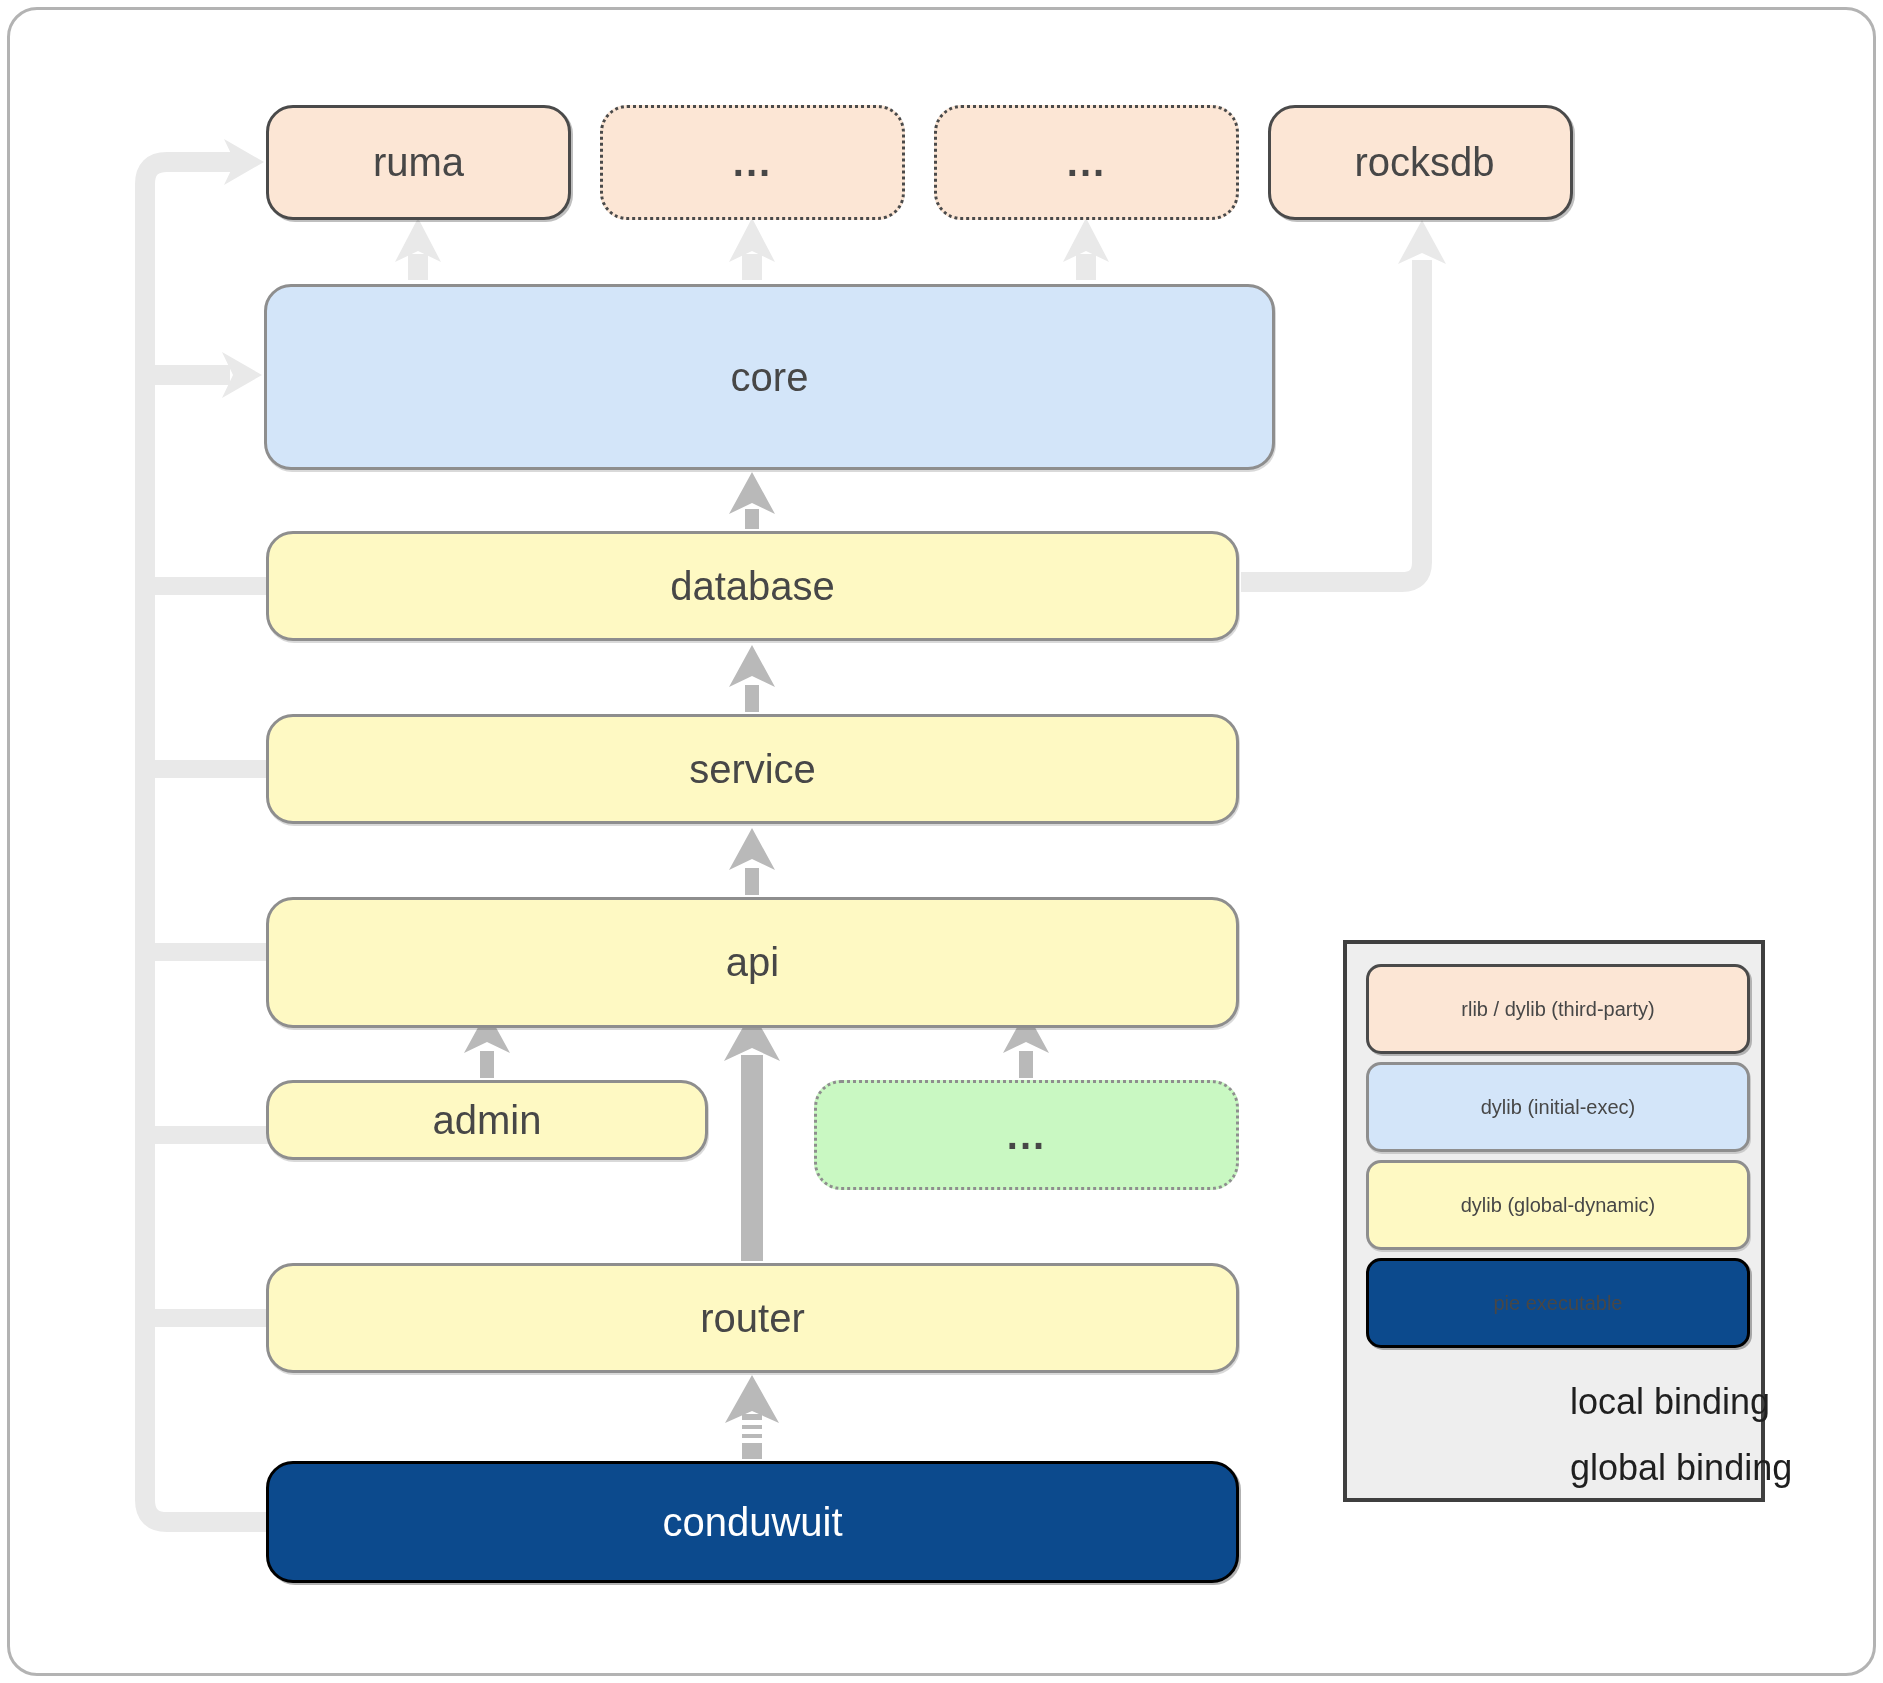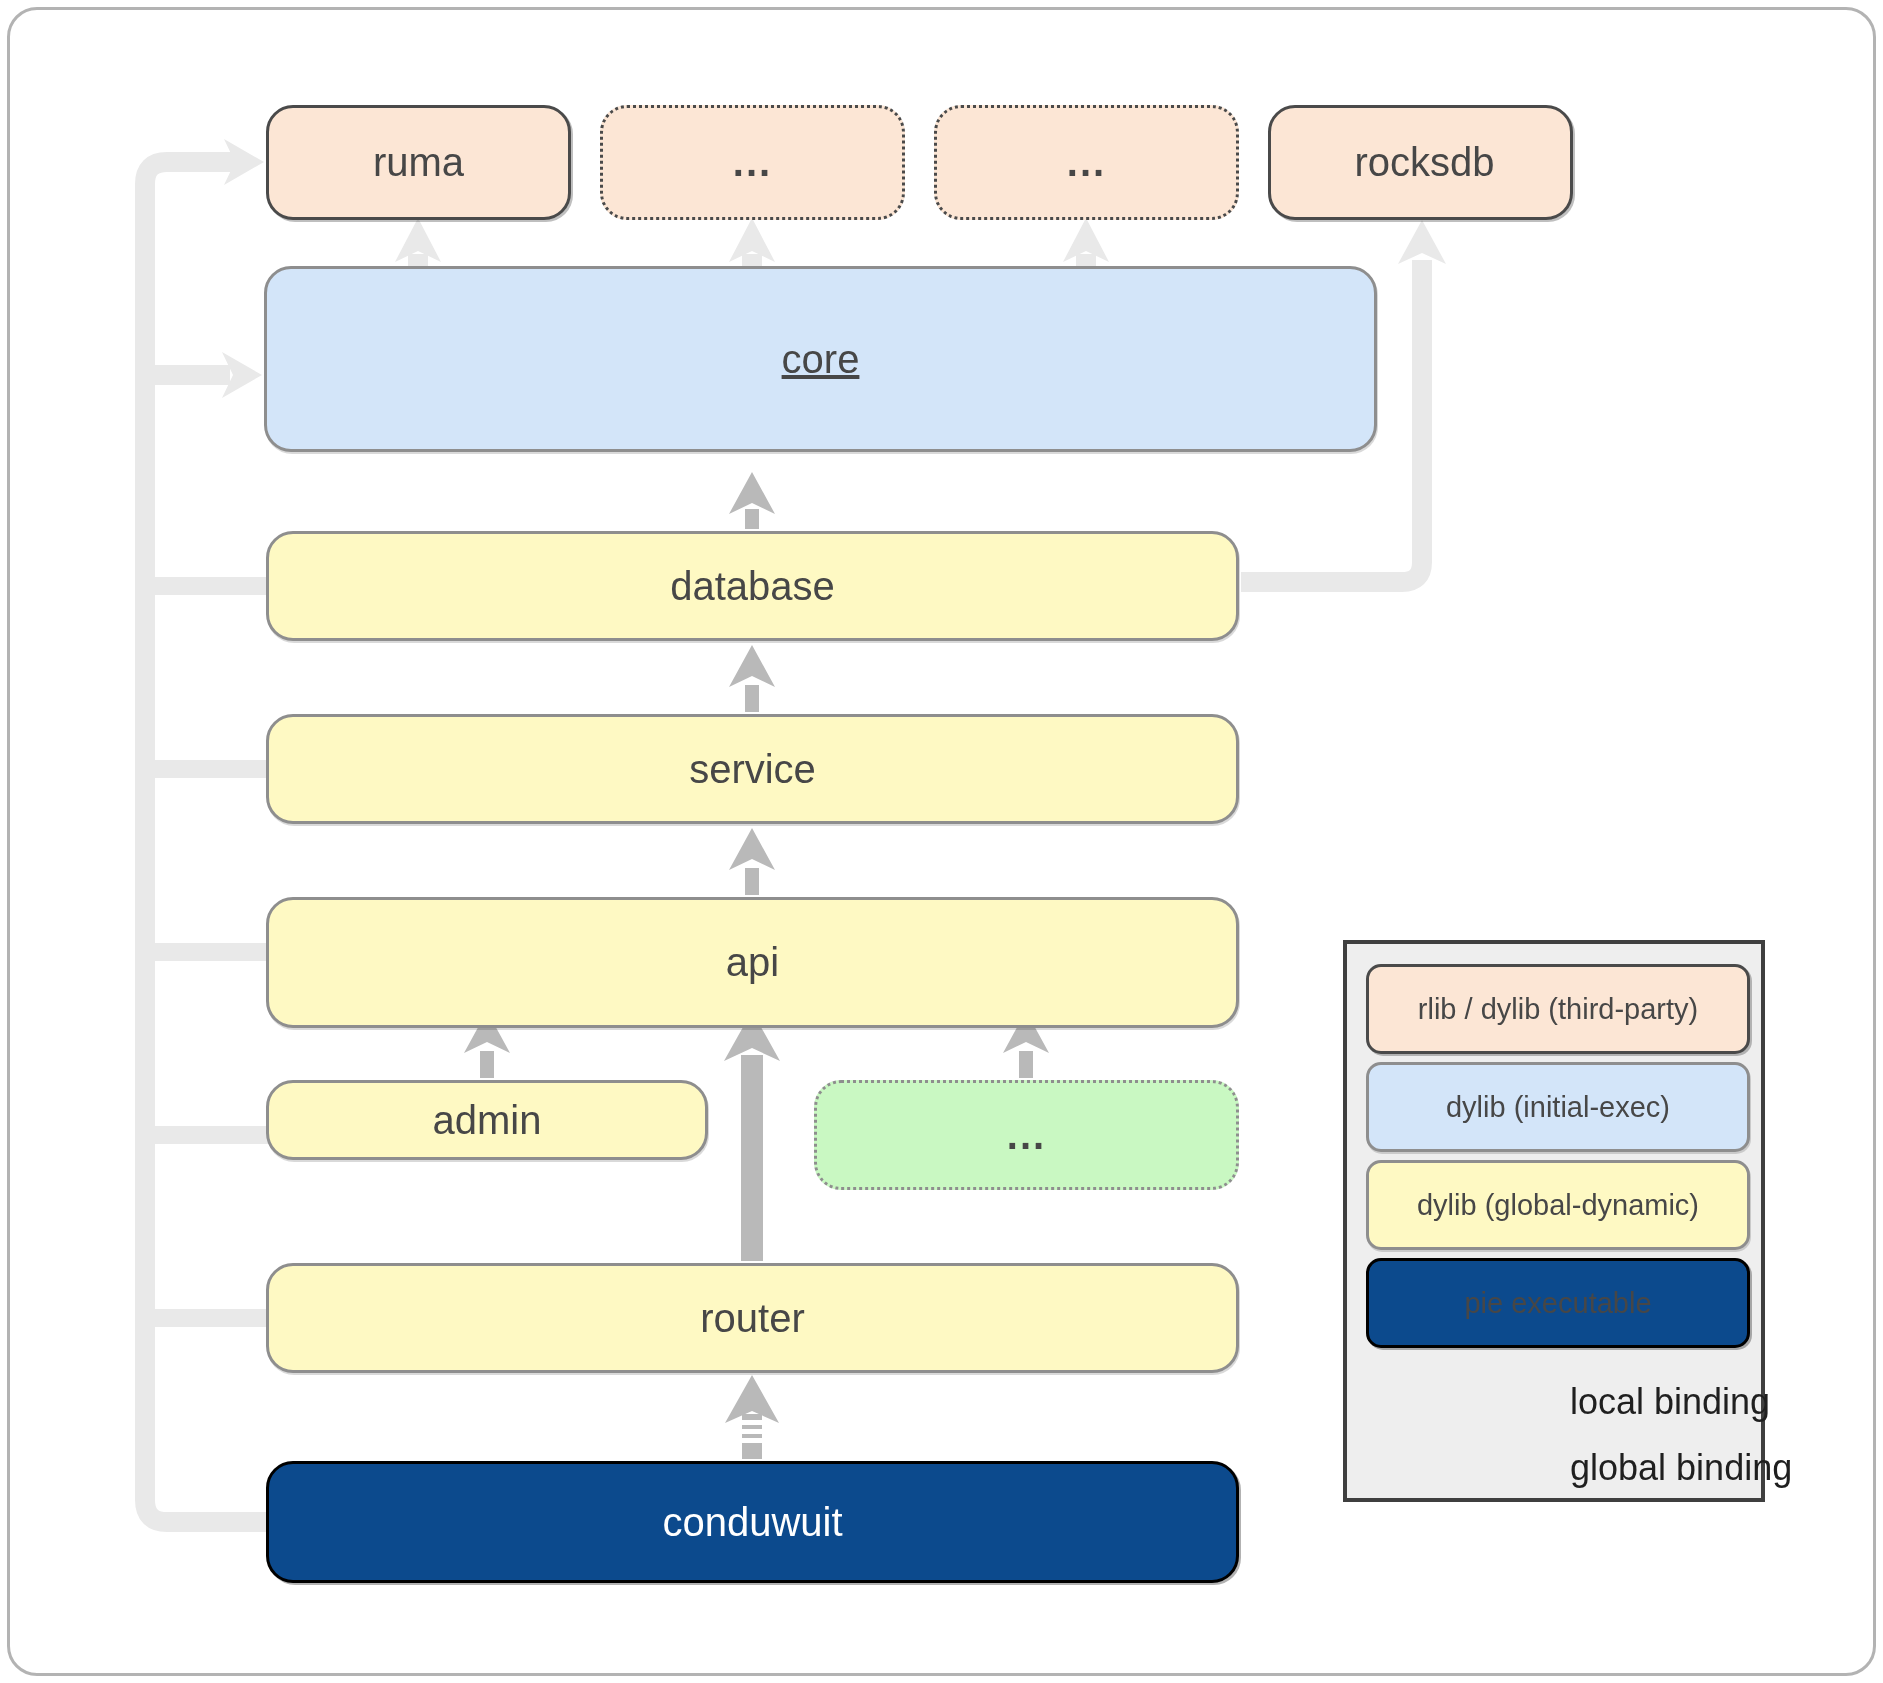--- a/index.html
+++ b/index.html
@@ -14,21 +14,21 @@
   .peach-dotted{background:#fce6d5;border:3px dotted #4a4a4a;}
   .blue{background:#d3e5f9;border:3px solid #8e8e8e;box-shadow:1px 2px 0 rgba(0,0,0,0.15);}
   .green{background:#fef9c3;border:3px solid #8e8e8e;box-shadow:1px 2px 0 rgba(0,0,0,0.15);}
   .green-light{background:#c9f8c2;border:3px dotted #8e8e8e;}
   .navy{background:#0c4a8d;border:3px solid #000000;color:#ffffff;box-shadow:2px 2px 0 rgba(0,0,0,0.3);}
   .dots{font-weight:700;letter-spacing:2px;}
 
   .legend{position:absolute;left:1343px;top:940px;width:422px;height:562px;
           background:#eeeeee;border:4px solid #3f3f3f;box-sizing:border-box;}
   .legend-box{position:absolute;left:19px;width:378px;height:84px;border-radius:15px;
-          display:flex;align-items:center;justify-content:center;font-size:29px;color:#474747;}
+          display:flex;align-items:center;justify-content:center;font-size:20px;color:#474747;}
   .legend-label{position:absolute;left:1570px;width:300px;height:44px;display:flex;align-items:center;
           font-size:36px;color:#1f1f1f;}
 </style>
 </head>
 <body>
 
 <div class="page">
   <div class="frame"></div>
 
   <svg class="connectors" viewBox="0 0 1883 1683">
@@ -101,21 +101,21 @@
       <path d="M 1382 1461 H 1480" stroke="#b9b9b9" stroke-width="19"></path>
       <polygon points="1524,1461 1474,1437 1490,1461 1474,1485" fill="#b9b9b9"></polygon>
     </g>
   </svg>
 
   <div class="node peach" style="left:266px;top:105px;width:305px;height:115px;">ruma</div>
   <div class="node peach-dotted dots" style="left:600px;top:105px;width:305px;height:115px;">...</div>
   <div class="node peach-dotted dots" style="left:934px;top:105px;width:305px;height:115px;">...</div>
   <div class="node peach" style="left:1268px;top:105px;width:305px;height:115px;padding-left:8px;">rocksdb</div>
 
-  <div class="node blue" style="left:264px;top:266px;width:1113px;height:186px;text-decoration:underline;">core</div>
+  <div class="node blue" style="left:264px;top:284px;width:1011px;height:186px;">core</div>
 
   <div class="node green" style="left:266px;top:531px;width:973px;height:110px;">database</div>
   <div class="node green" style="left:266px;top:714px;width:973px;height:110px;">service</div>
   <div class="node green" style="left:266px;top:897px;width:973px;height:131px;">api</div>
 
   <div class="node green" style="left:266px;top:1080px;width:442px;height:80px;">admin</div>
   <div class="node green-light dots" style="left:814px;top:1080px;width:425px;height:110px;">...</div>
 
   <div class="node green" style="left:266px;top:1263px;width:973px;height:110px;">router</div>
 

